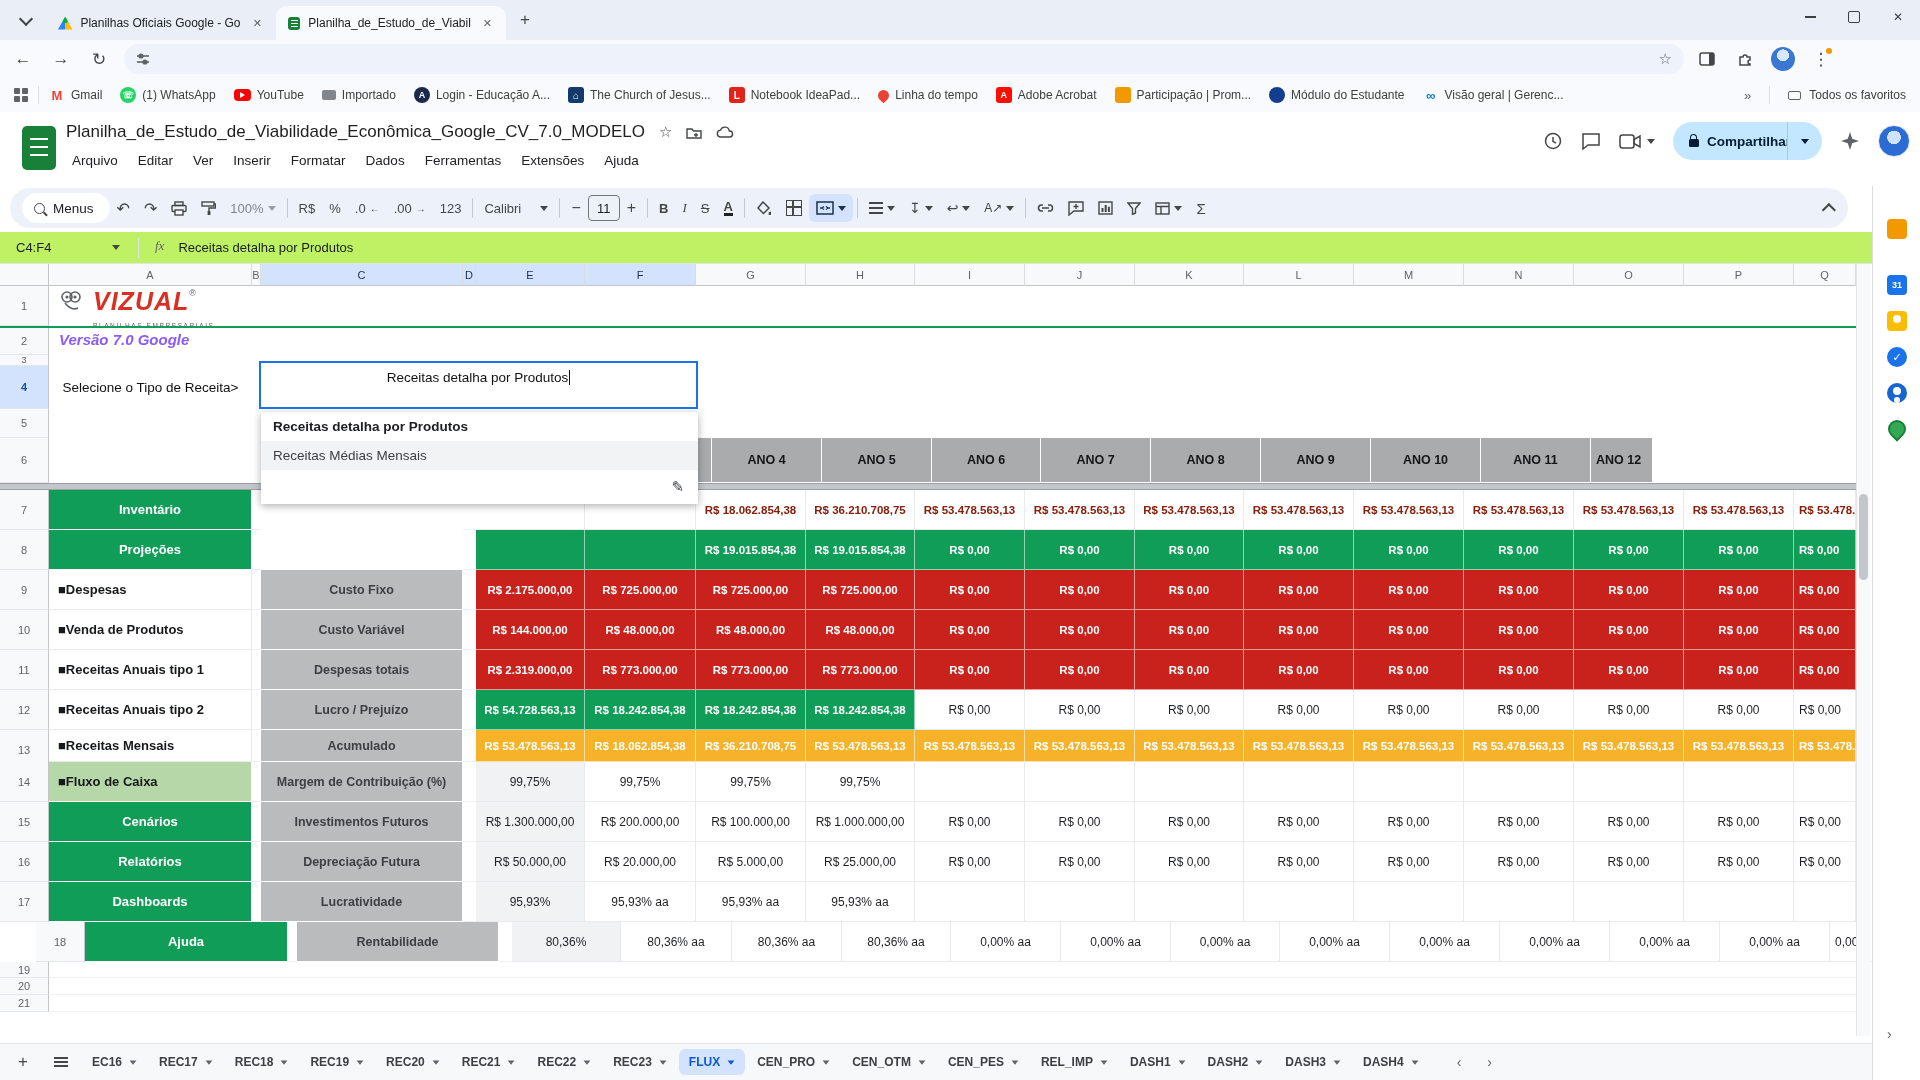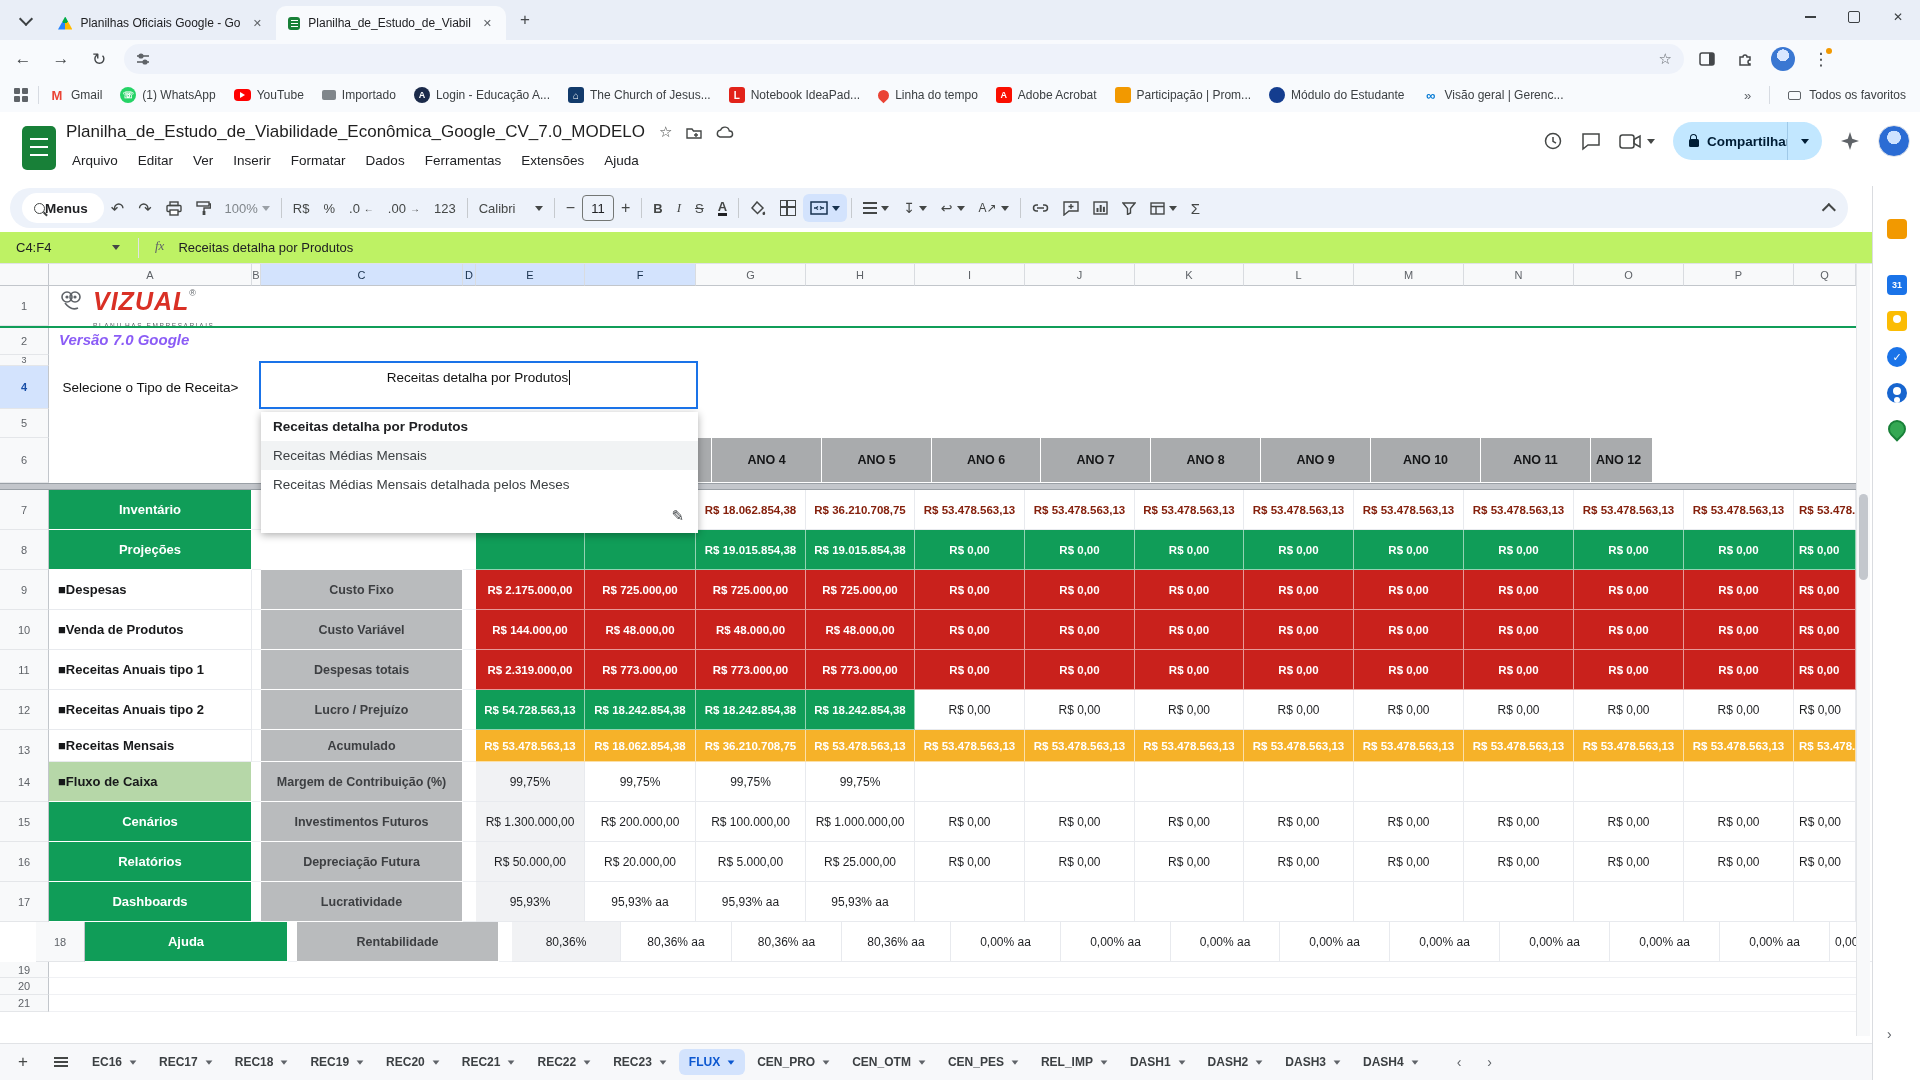--- a/index.html
+++ b/index.html
@@ -48,21 +48,21 @@
   .share .slbl{font-size:13.5px;font-weight:600;color:#001d35;}
   .share-dd{height:38px;width:34px;background:#c2e7ff;border-left:1px solid #9fc9e8;border-radius:0 19px 19px 0;display:flex;align-items:center;justify-content:center;margin-left:-18px;}
   .lockic{width:10px;height:8px;background:#001d35;border-radius:1.5px;position:relative;margin-top:4px;}
   .lockic::before{content:"";position:absolute;left:1.5px;top:-5px;width:7px;height:5px;border:1.5px solid #001d35;border-bottom:none;border-radius:4px 4px 0 0;box-sizing:border-box;}
   .avatar{width:30px;height:30px;border-radius:50%;background:radial-gradient(circle at 50% 38%, #cfe3ff 0 28%, #2b6cd4 29% 100%);border:1.5px solid #dfe3ea;}
 
   
   .toolbar{position:absolute;left:10px;top:188px;width:1838px;height:40px;background:#edf2fa;border-radius:22px;display:flex;align-items:center;padding:0 12px;box-sizing:border-box;color:#444746;}
   .tb{display:flex;align-items:center;gap:4px;font-size:13px;color:#444746;padding:0 7px;height:28px;white-space:nowrap;}
   .tbsep{width:1px;height:20px;background:#c6cace;margin:0 4px;}
-  .menuspill{background:#fff;border-radius:16px;height:30px;display:flex;align-items:center;padding:0 16px 0 12px;font-size:13.5px;color:#202124;font-weight:bold;}
+  .menuspill{background:#fff;border-radius:16px;height:30px;display:flex;align-items:center;gap:8px;padding:0 16px 0 12px;font-size:13.5px;color:#202124;}
   .mag{width:9px;height:9px;border:1.6px solid #444746;border-radius:50%;position:relative;}
   .mag::after{content:"";position:absolute;left:8px;top:9px;width:5px;height:1.6px;background:#444746;transform:rotate(45deg);}
   .tri-d{width:0;height:0;border-left:4px solid transparent;border-right:4px solid transparent;border-top:5px solid #444746;display:inline-block;}
   .bold{font-weight:700;} .ital{font-style:italic;font-family:"Liberation Serif",serif;} .strike{text-decoration:line-through;}
   .a-ul{display:inline-block;border-bottom:3px solid #202124;line-height:13px;font-weight:600;}
   .sizebox{width:30px;height:24px;border:1px solid #747775;border-radius:4px;display:flex;align-items:center;justify-content:center;font-size:13px;color:#202124;background:#edf2fa;}
   .merged-on{background:#d3e3fd;border-radius:6px;}
   .lines3{width:14px;height:12px;background:linear-gradient(#444746 0 2px,transparent 2px 5px,#444746 5px 7px,transparent 7px 10px,#444746 10px 12px);}
   .collapse{margin-left:auto;color:#444746;font-size:13px;}
   .grayzoom{color:#80868b;}
@@ -816,21 +816,20 @@
   </div>
 
   <div class="dd-editor">
     <span class="txt">Receitas detalha por Produtos</span>
       <span class="caret"></span>
   </div>
   <div class="dd-pop">
     <div id="dd-options">
         <div class="opt selected">Receitas detalha por Produtos</div>
         <div class="opt hover">Receitas Médias Mensais</div>
-        <div class="opt">Receitas Médias Mensais detalhada pelos Meses</div>
       </div>
     <div class="ddfoot">
         <span class="pencil">✎</span>
       </div>
   </div>
 
   <div class="vscroll">
       <div class="vthumb"></div>
     </div>
 

